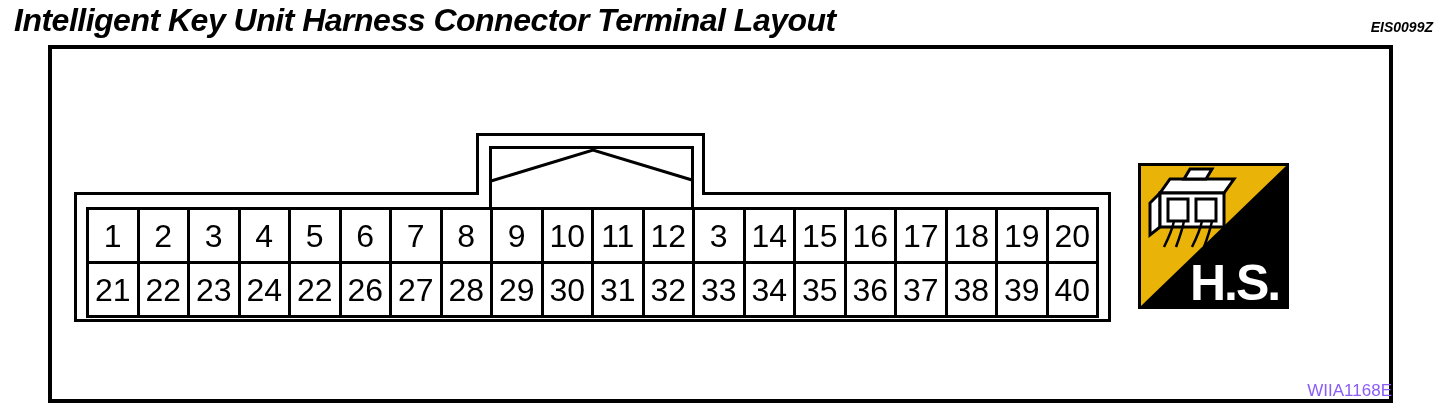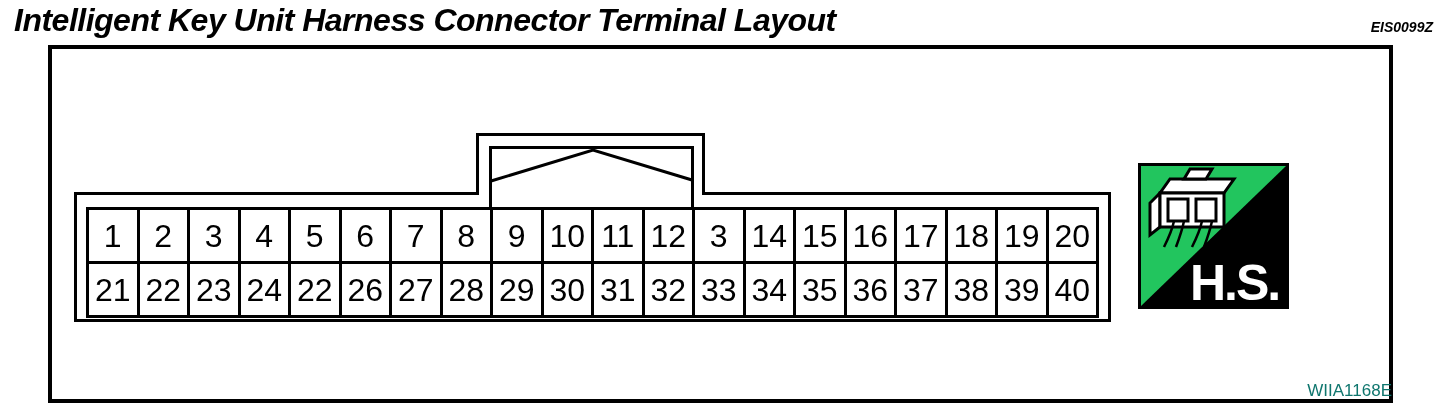--- a/index.html
+++ b/index.html
@@ -99,35 +99,35 @@
     line-height: 1;
     background: #ffffff;
   }
   #hs-badge {
     left: 1138px;
     top: 163px;
     width: 151px;
     height: 146px;
     border: 3px solid #000000;
     box-sizing: border-box;
-    background: #22c55e;
+    background: #eab308;
     overflow: hidden;
   }
   #hs-badge svg { display: block; }
   #hs-label-text {
     font-family: "Liberation Sans", sans-serif;
     font-size: 50px;
     font-weight: 700;
     letter-spacing: -2px;
   }
   #code-bottom-right {
     right: 64px;
     top: 381px;
     font-size: 17px;
-    color: #0f766e;
+    color: #8b5cf6;
   }
 </style>
 </head>
 <body>
 
 <div id="stage">
 
   <div id="page-title" class="abs">Intelligent Key Unit Harness Connector Terminal Layout</div>
 
   <div id="code-top-right" class="abs">EIS0099Z</div>

